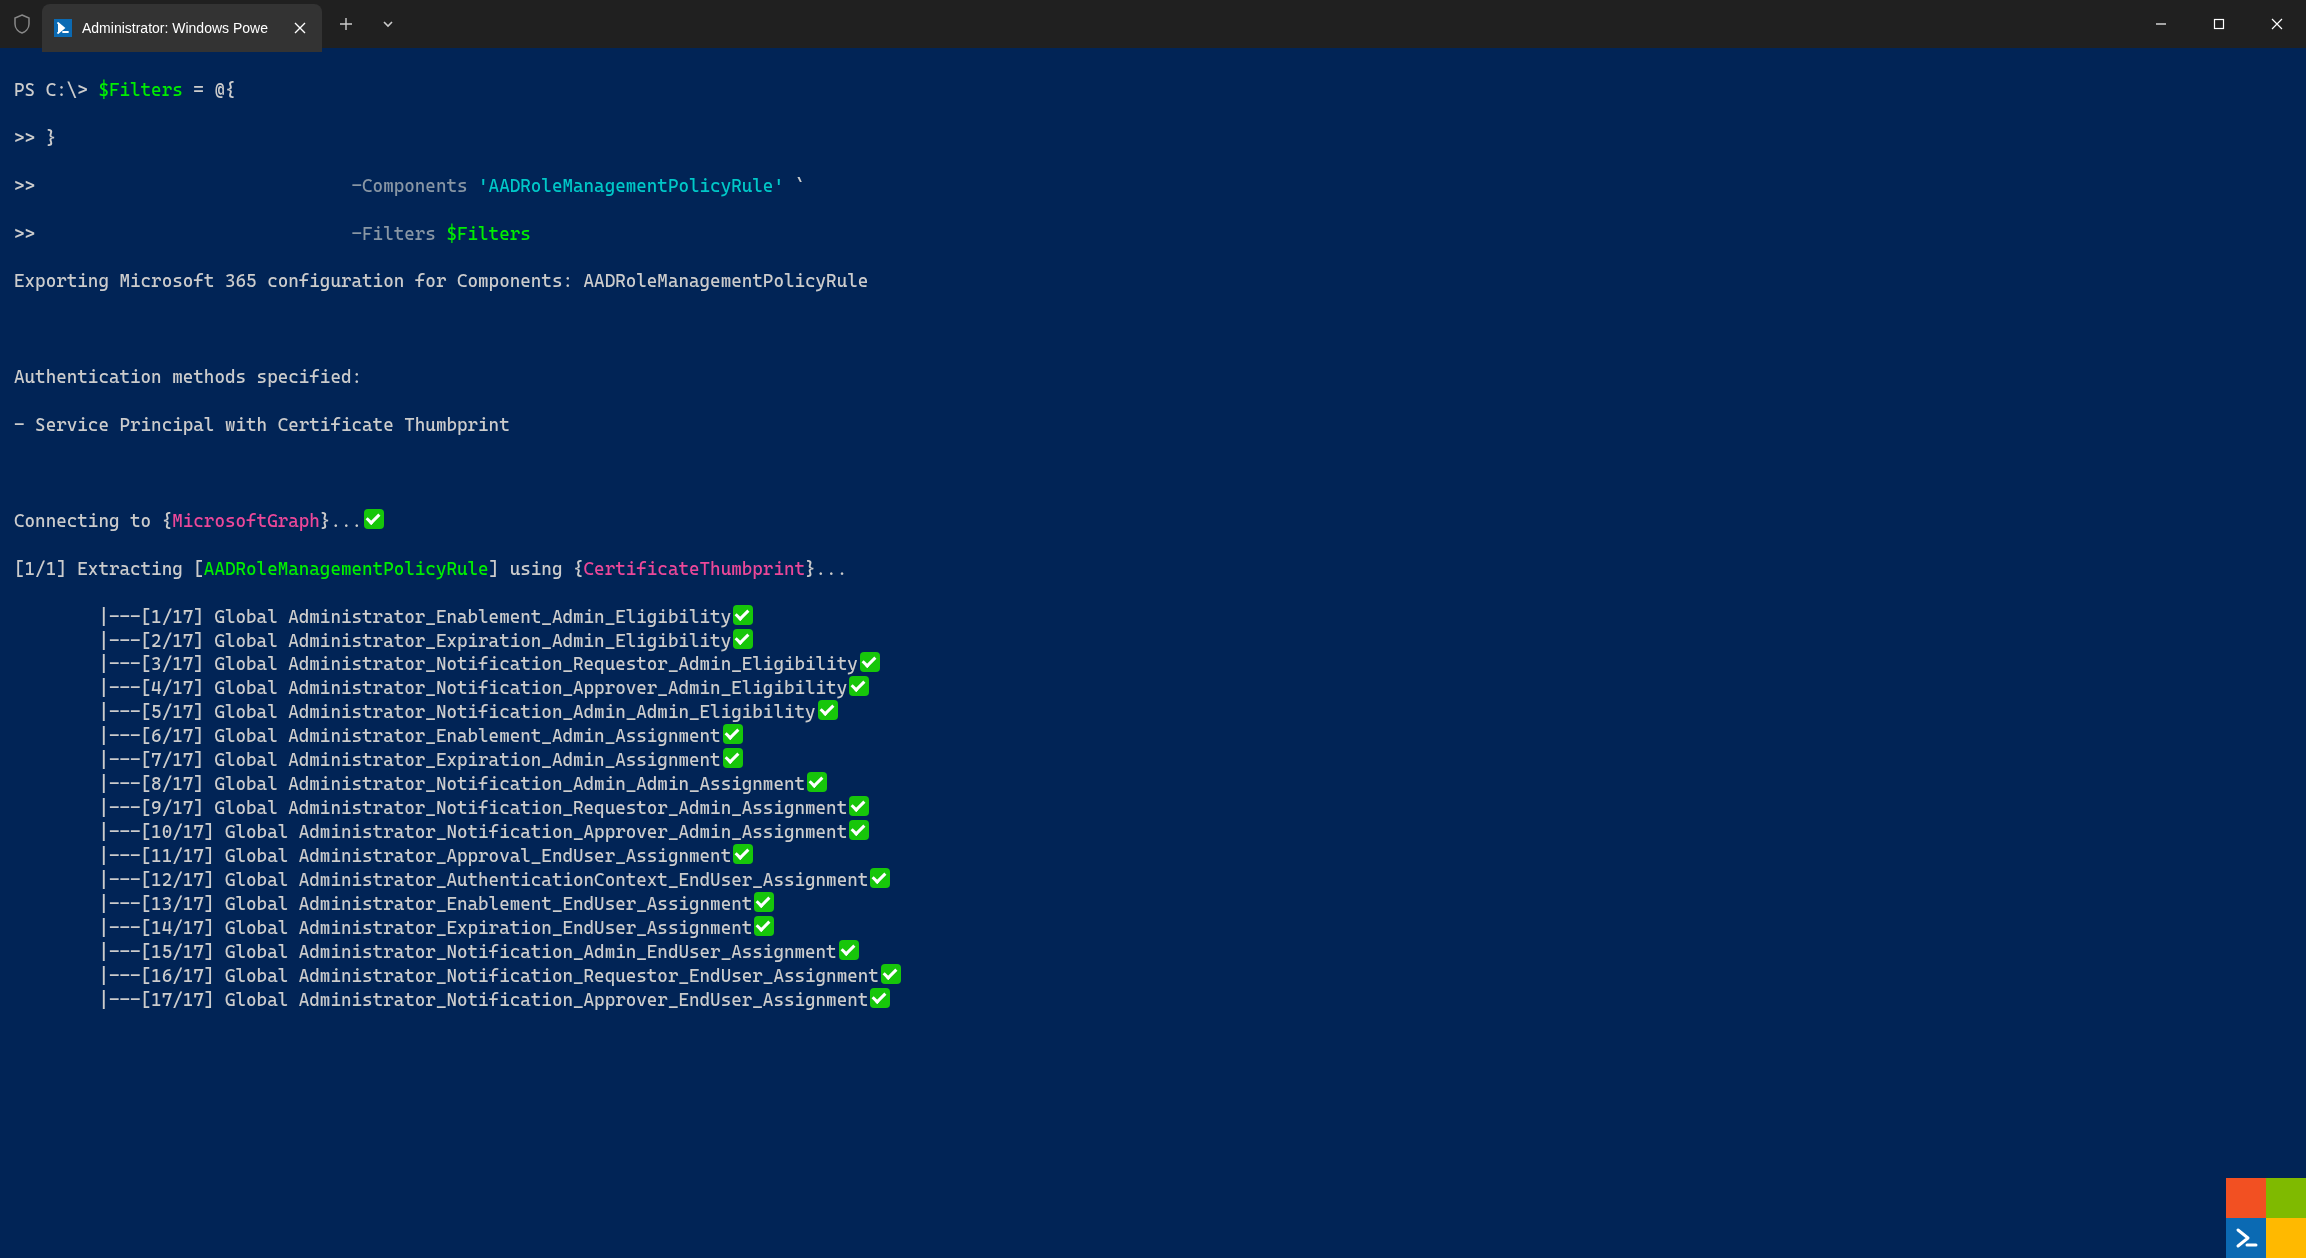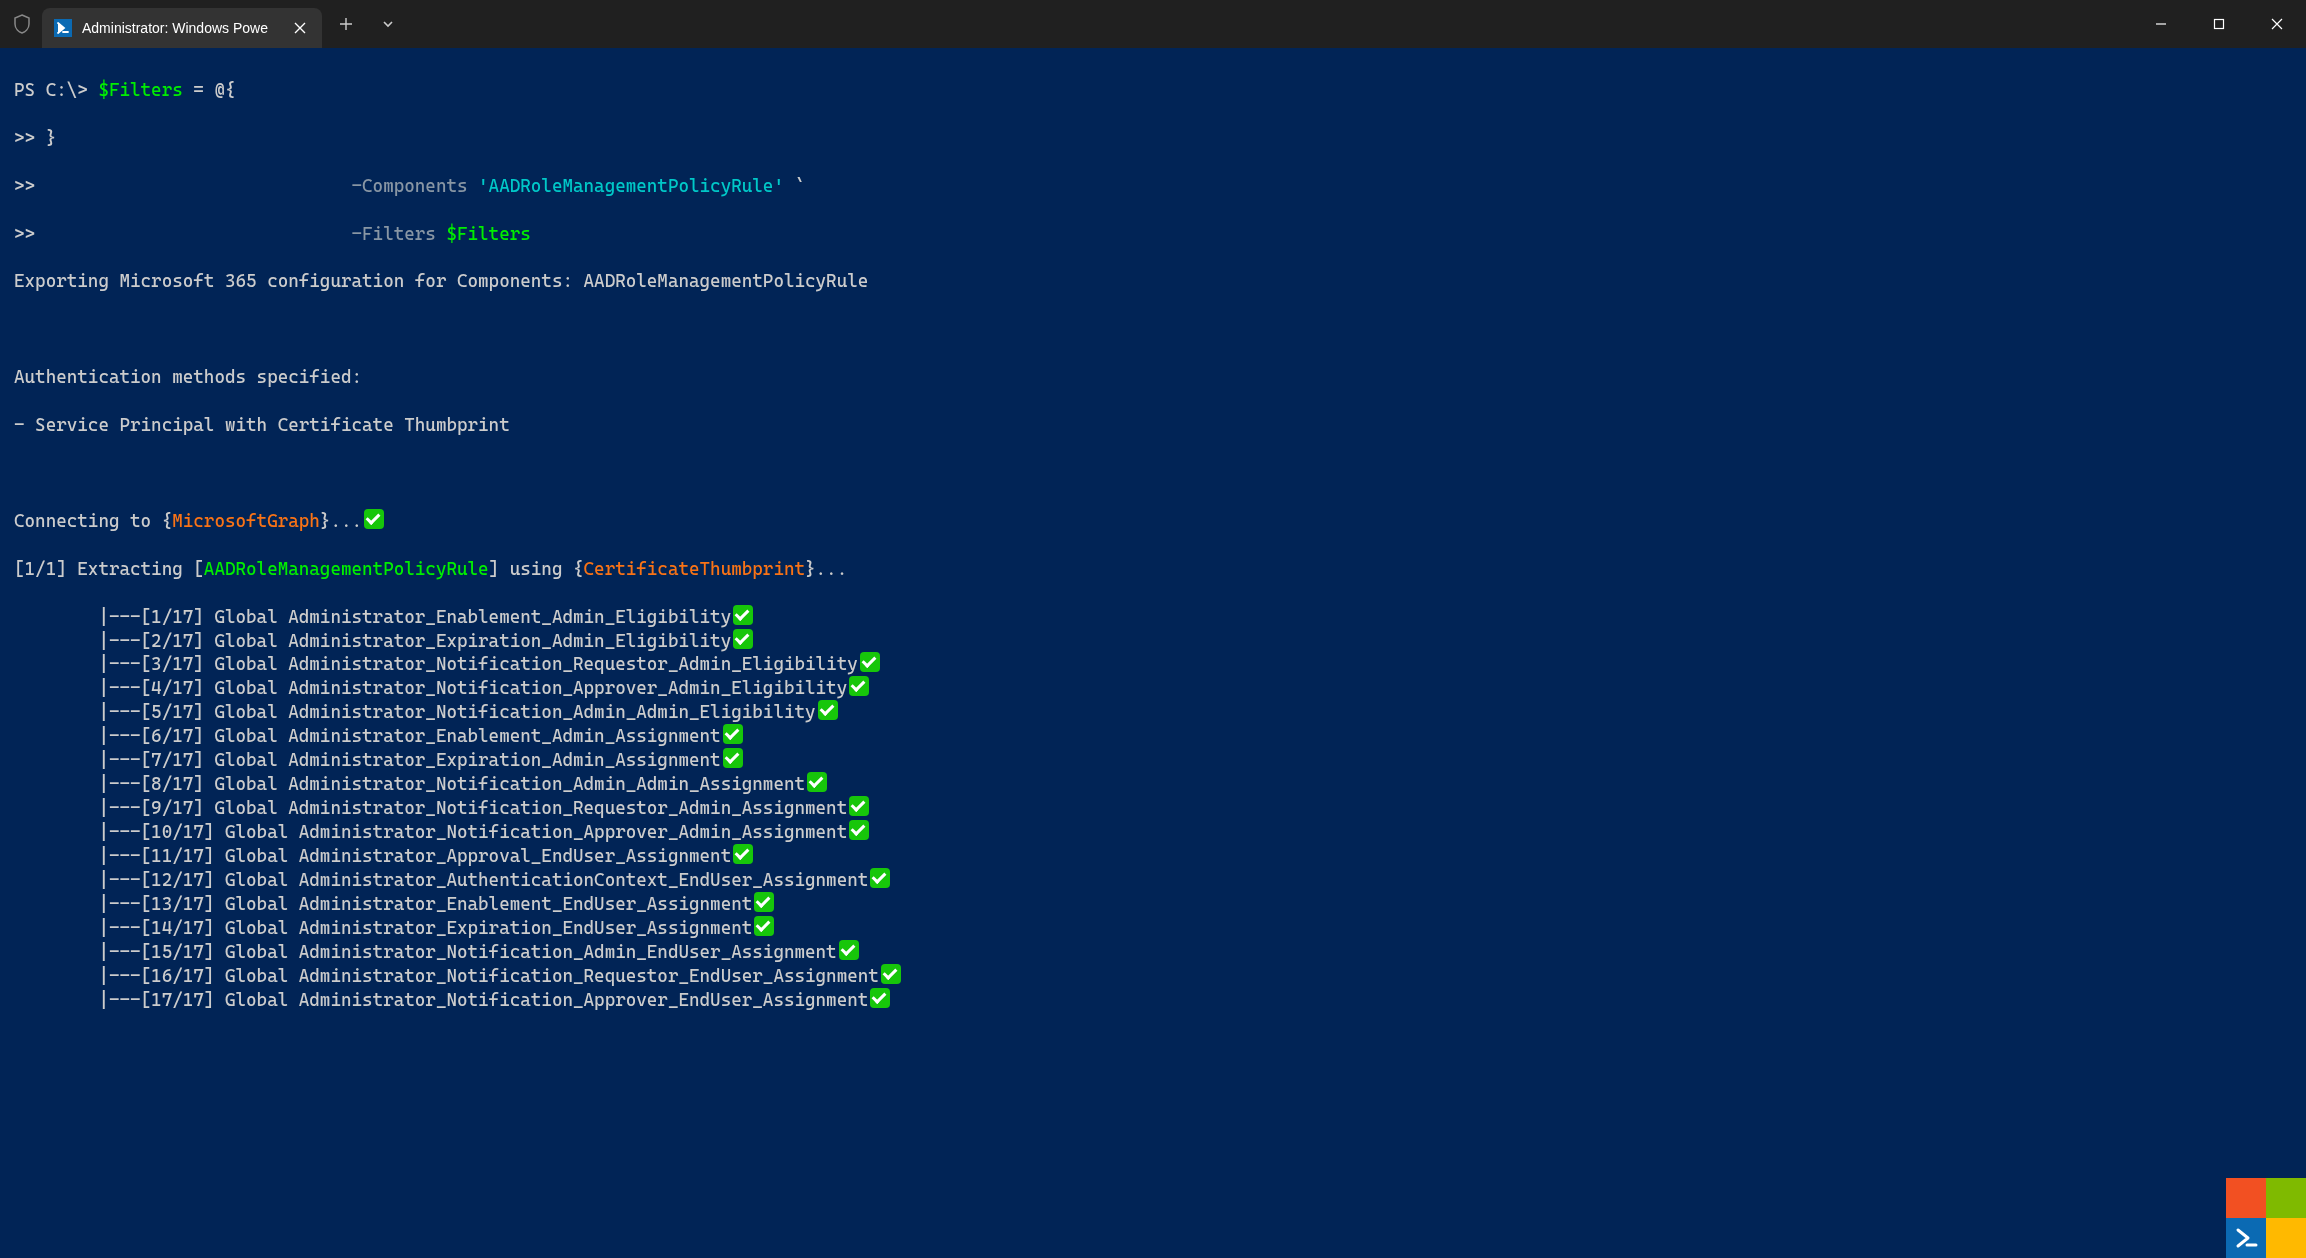--- a/index.html
+++ b/index.html
@@ -24,21 +24,21 @@
 .shield-icon {
   width: 20px;
   height: 22px;
   margin: 0 10px 0 12px;
   display: flex;
   align-items: center;
   justify-content: center;
 }
 .tab {
   background: #333333;
-  height: 40px;
+  height: 48px;
   margin-top: 8px;
   border-radius: 8px 8px 0 0;
   display: flex;
   align-items: center;
   padding: 16px 12px;
   gap: 10px;
   min-width: 280px;
 }
 .ps-icon {
   width: 18px;
@@ -89,21 +89,21 @@
 }
 .terminal {
   padding: 6px 14px;
   color: #cccccc;
   white-space: pre;
 }
 .prompt { color: #cccccc; }
 .cmd-yellow { color: #ffff66; }
 .cmd-green { color: #00ee00; }
 .cmd-cyan { color: #00e5e5; }
-.cmd-blue { color: #f97316; }
+.cmd-blue { color: #ec4899; }
 .cmd-darkcyan { color: #00c8c8; }
 .cmd-gray { color: #8896a4; }
 .check {
   display: inline-block;
   width: 20px;
   height: 20px;
   background: #17c60a;
   border-radius: 4px;
   vertical-align: -2px;
   position: relative;

